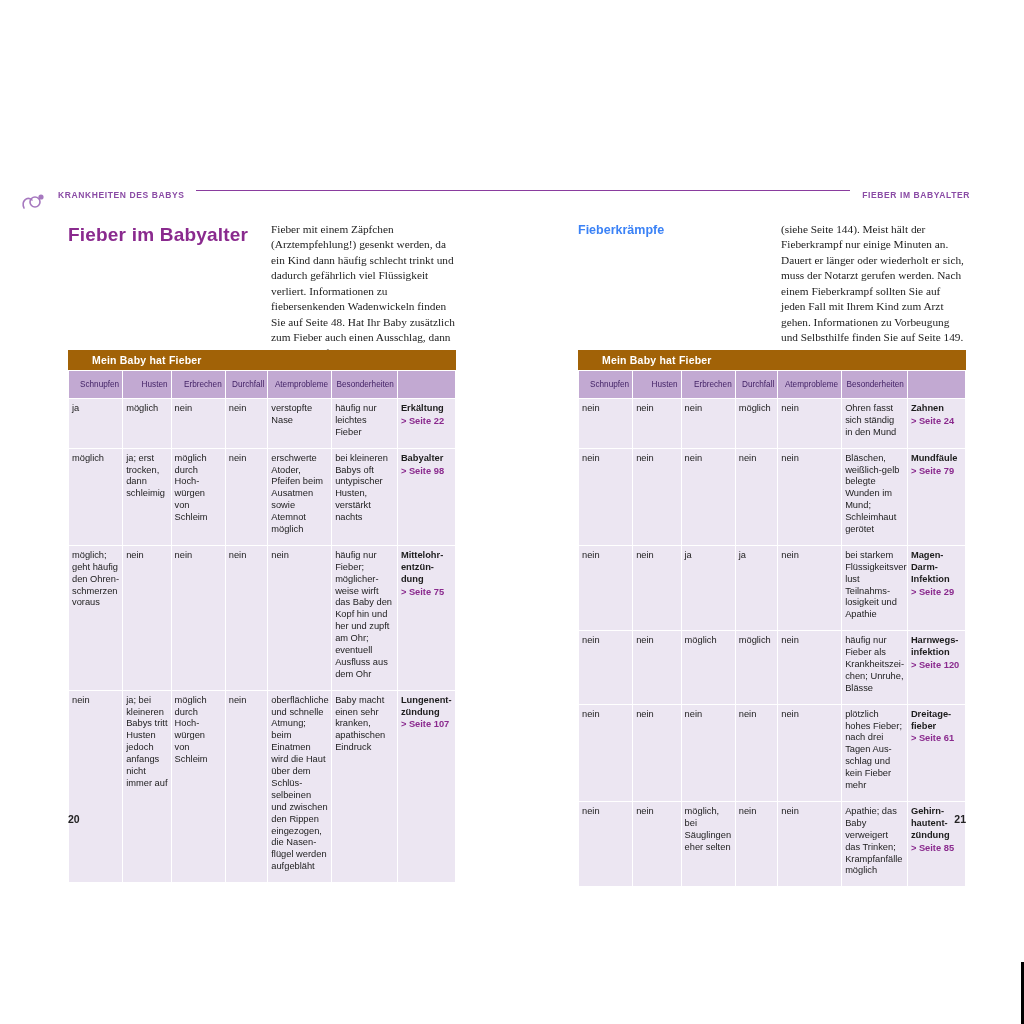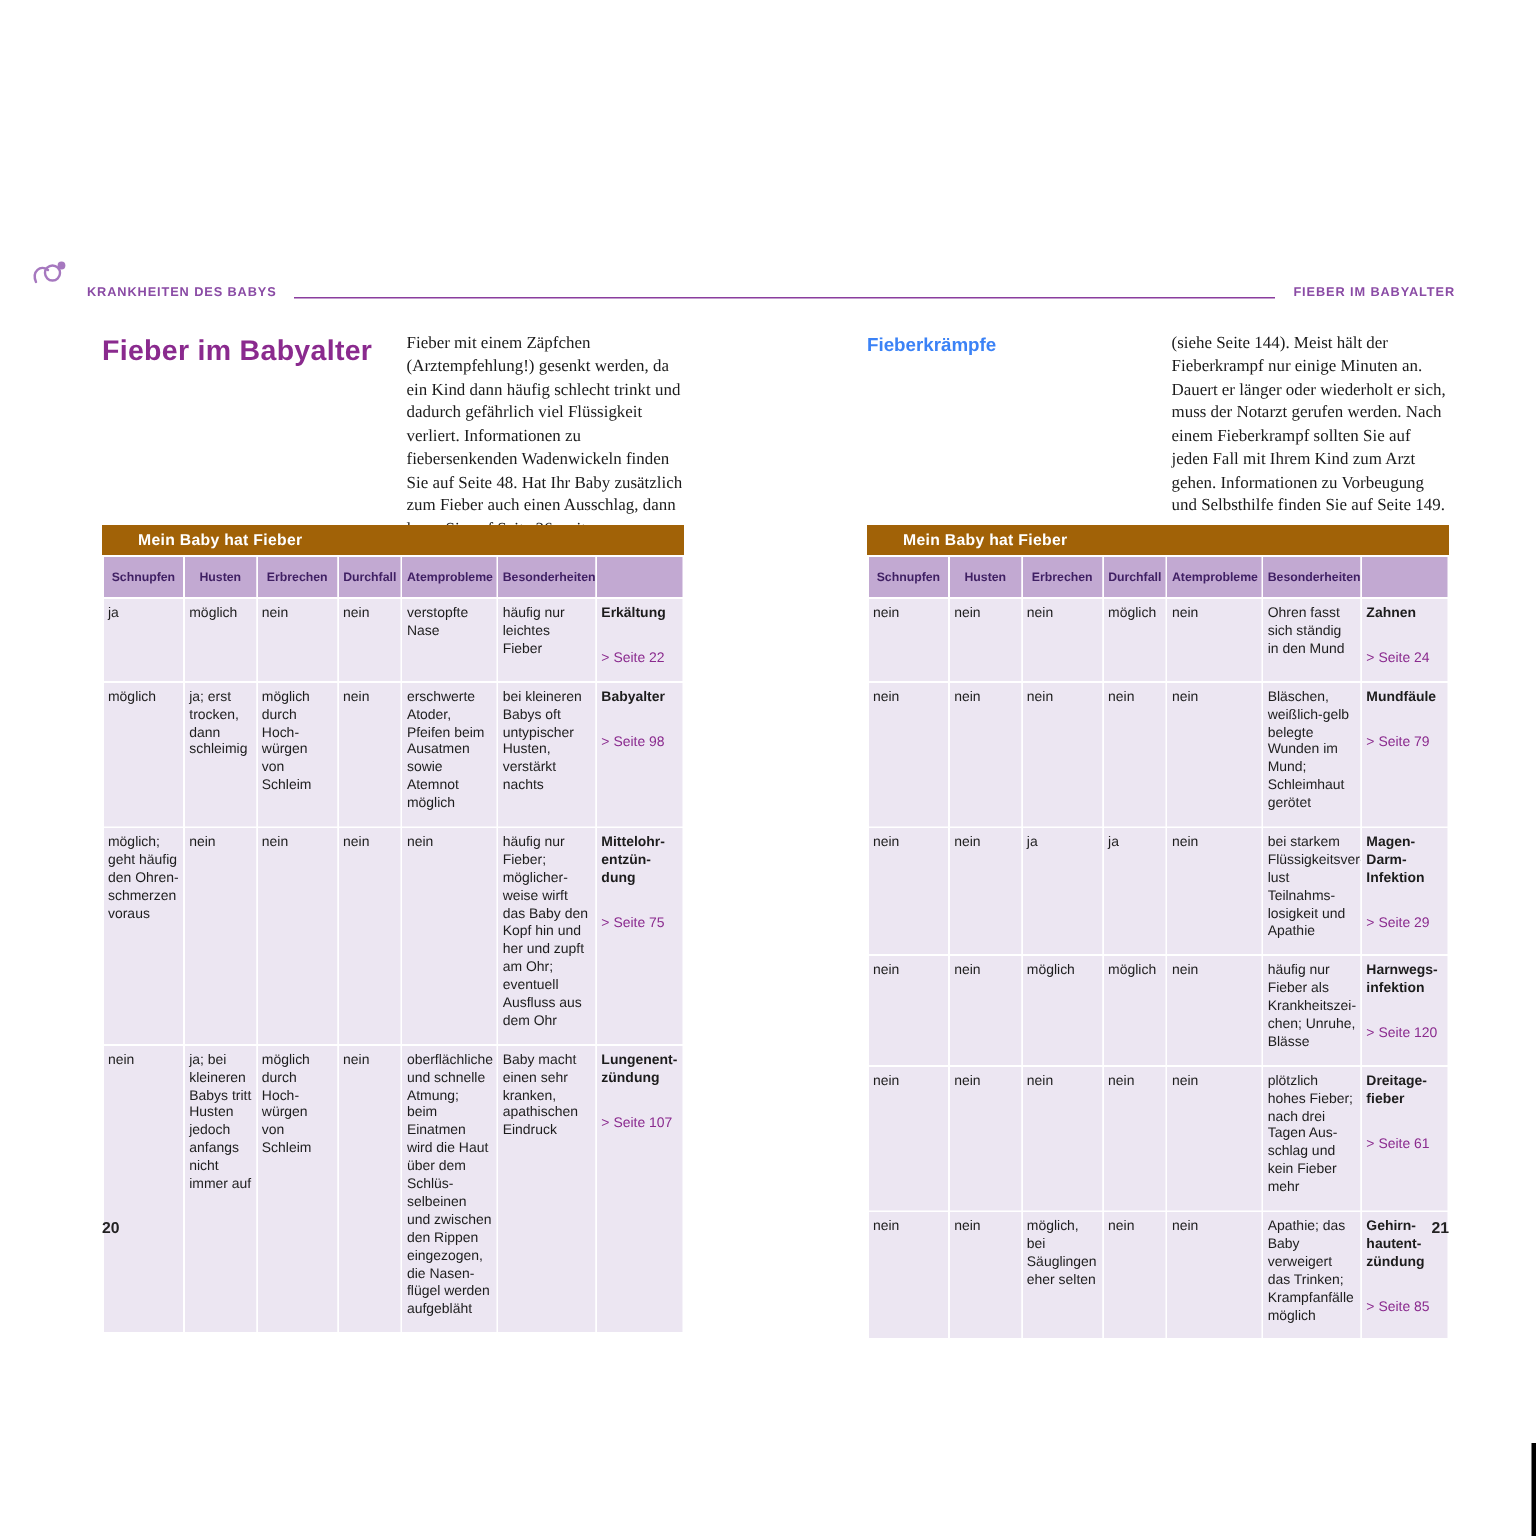--- a/index.html
+++ b/index.html
@@ -1,42 +1,42 @@
 <!DOCTYPE html>
 <html><head>
 <meta charset="utf-8">
 <style>
   *{margin:0;padding:0;box-sizing:border-box}
   html,body{width:1024px;height:1024px;background:#ffffff;overflow:hidden}
   body{position:relative;font-family:"Liberation Sans",sans-serif;color:#1c1c1c}
 
   
-  .runhead{position:absolute;left:20px;right:54px;top:170px;display:flex;align-items:flex-end}
+  .runhead{position:absolute;left:20px;right:54px;top:190px;display:flex;align-items:flex-start}
   .rh-icon{flex:0 0 auto;margin-right:10px}
   .rh-label{font-size:8.5px;font-weight:bold;color:#8a4ba5;letter-spacing:.6px;white-space:nowrap}
   .rh-line{flex:1;border-top:1px solid #8a3d9e;margin:0 12px}
 
   
   .page{position:absolute;top:222px;width:388px;height:600px}
   .page.left{left:68px}
   .page.right{left:578px}
   .intro{display:flex;gap:18px}
   .icol{flex:1;font-family:"Liberation Serif",serif;font-size:11.3px;line-height:1.37;color:#1b1b1b;text-align:left}
   h1.ptitle{font-size:19px;color:#8a2a8e;font-weight:bold;margin-bottom:9px;letter-spacing:.2px;font-family:"Liberation Sans",sans-serif}
   h2.stitle{font-size:12.5px;color:#3b82f6;font-weight:bold;margin-bottom:12px;font-family:"Liberation Sans",sans-serif}
 
   
   .fever-table{position:absolute;top:128px;left:0;width:100%}
   .tbl-title{background:#a16207;color:#ffffff;font-weight:bold;font-size:10.5px;padding:4px 24px;letter-spacing:.2px}
   table{width:100%;border-collapse:collapse;table-layout:fixed;background:#ffffff}
-  th{background:#c2a9d2;color:#3f1f63;font-size:8.2px;font-weight:bold;text-align:center;padding:9px 3px;vertical-align:middle}
+  th{background:#c2a9d2;color:#3f1f63;font-size:8.2px;font-weight:normal;text-align:right;padding:9px 3px;vertical-align:middle}
   td{background:#ece6f2;font-size:9.3px;line-height:1.28;padding:4px 3px 9px 3px;vertical-align:top}
   th,td{border:1px solid #ffffff;overflow:hidden}
   td.diag{font-weight:bold}
-  .ref{color:#8a2a8e;font-weight:normal;margin-top:18px}
+  .ref{color:#8a2a8e;font-weight:bold;margin-top:1px}
 
   .pageno{position:absolute;top:591px;font-weight:bold;font-size:10.5px;color:#222}
   .page.left .pageno{left:0}
   .page.right .pageno{right:0}
 
   .scan-artifact{position:absolute;right:0;bottom:0;width:3px;height:62px;background:#000}
 </style>
 </head>
 <body>
 

